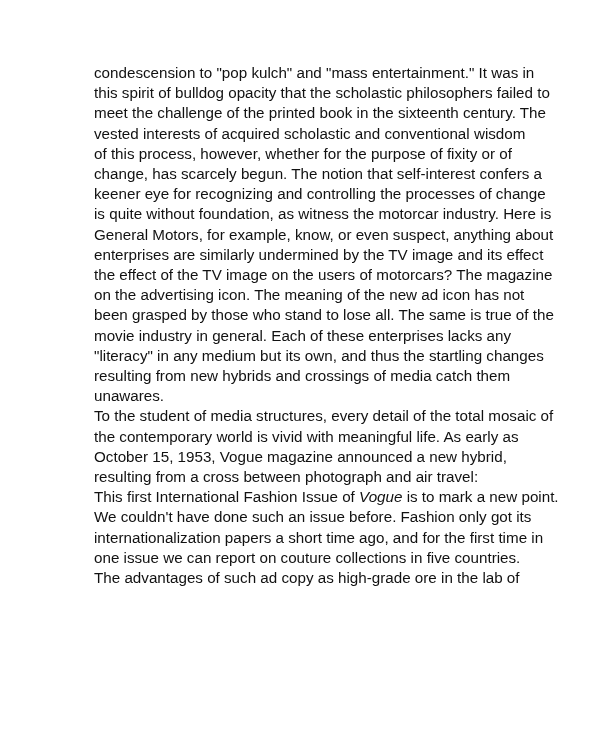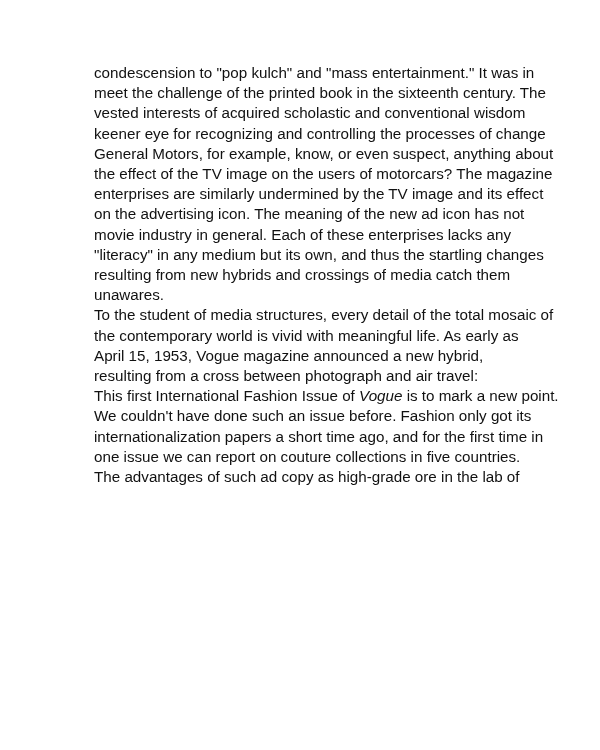--- a/index.html
+++ b/index.html
@@ -17,36 +17,41 @@
     .line { white-space: nowrap; display: block; }
     .para { margin: 0; }
     em { font-style: italic; }
   </style>
 </head>
 <body>
 
 <div class="page">
   <p class="para">
     <span class="line">condescension to "pop kulch" and "mass entertainment." It was in</span>
+    <span class="line">this spirit of bulldog opacity that the scholastic philosophers failed to</span>
     <span class="line">meet the challenge of the printed book in the sixteenth century. The</span>
     <span class="line">vested interests of acquired scholastic and conventional wisdom</span>
+    <span class="line">of this process, however, whether for the purpose of fixity or of</span>
+    <span class="line">change, has scarcely begun. The notion that self-interest confers a</span>
     <span class="line">keener eye for recognizing and controlling the processes of change</span>
+    <span class="line">is quite without foundation, as witness the motorcar industry. Here is</span>
     <span class="line">General Motors, for example, know, or even suspect, anything about</span>
+    <span class="line">enterprises are similarly undermined by the TV image and its effect</span>
     <span class="line">the effect of the TV image on the users of motorcars? The magazine</span>
-    <span class="line">enterprises are similarly undermined by the TV image and its effect</span>
     <span class="line">on the advertising icon. The meaning of the new ad icon has not</span>
+    <span class="line">been grasped by those who stand to lose all. The same is true of the</span>
     <span class="line">movie industry in general. Each of these enterprises lacks any</span>
     <span class="line">"literacy" in any medium but its own, and thus the startling changes</span>
     <span class="line">resulting from new hybrids and crossings of media catch them</span>
     <span class="line">unawares.</span>
   </p>
   <p class="para">
     <span class="line">To the student of media structures, every detail of the total mosaic of</span>
     <span class="line">the contemporary world is vivid with meaningful life. As early as</span>
-    <span class="line">April 15, 1953, Vogue magazine announced a new hybrid,</span>
+    <span class="line">October 15, 1953, Vogue magazine announced a new hybrid,</span>
     <span class="line">resulting from a cross between photograph and air travel:</span>
   </p>
   <p class="para">
     <span class="line"><span>This first International Fashion Issue of </span><em>Vogue</em><span> is to mark a new point.</span></span>
     <span class="line">We couldn't have done such an issue before. Fashion only got its</span>
     <span class="line">internationalization papers a short time ago, and for the first time in</span>
     <span class="line">one issue we can report on couture collections in five countries.</span>
   </p>
   <p class="para">
     <span class="line">The advantages of such ad copy as high-grade ore in the lab of</span>

